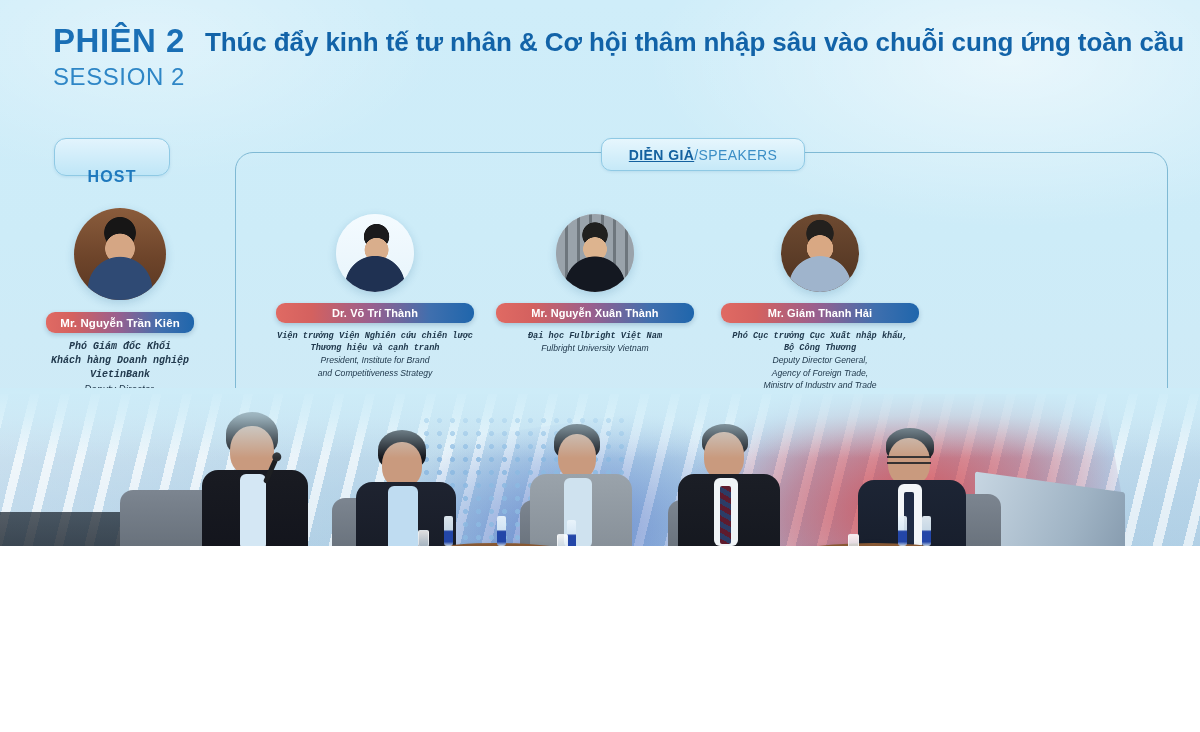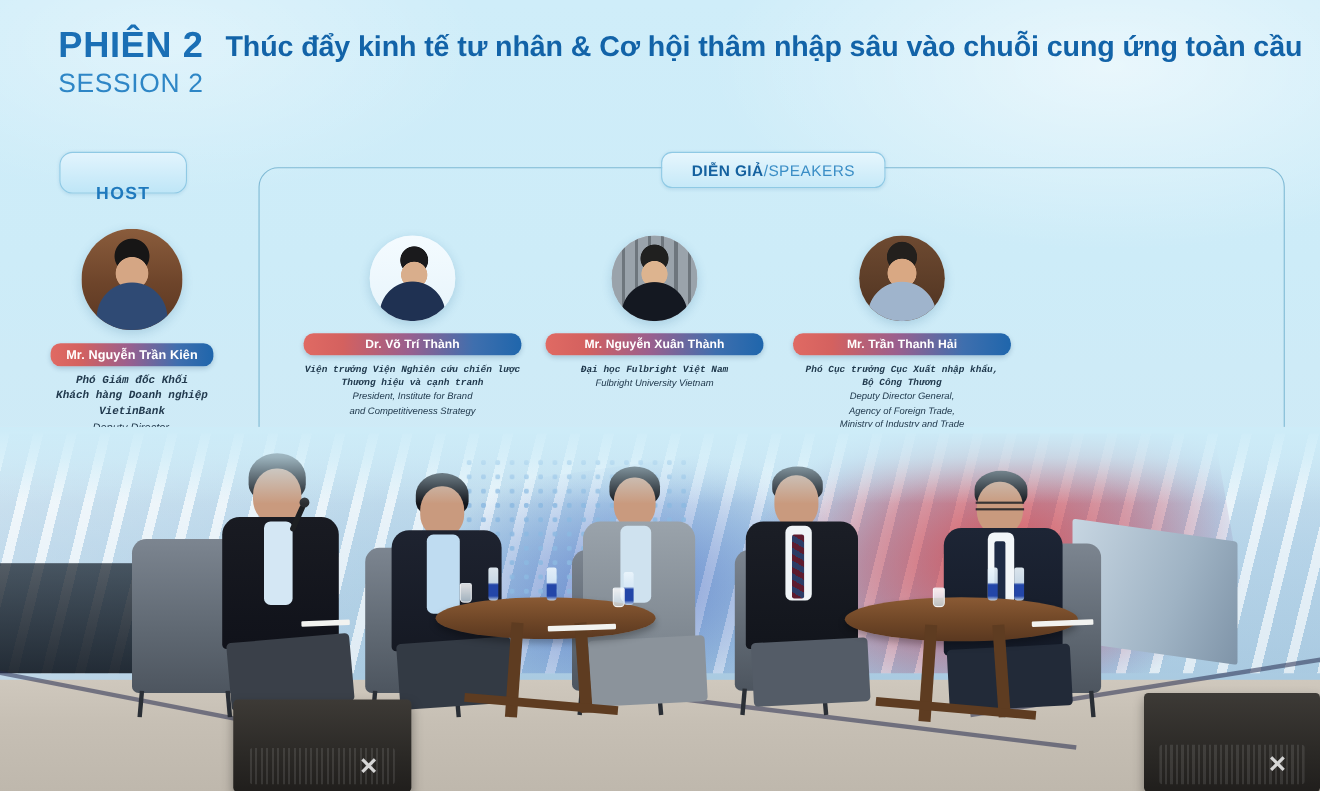--- a/index.html
+++ b/index.html
@@ -3,21 +3,21 @@
 <meta charset="utf-8">
 <style>
   * { box-sizing: border-box; margin: 0; padding: 0; }
   html, body {
     width: 1200px; height: 732px;
     font-family: "Liberation Sans", sans-serif;
     overflow: hidden;
   }
   #stage {
     position: relative;
-    width: 1200px; height: 719px;
+    width: 1200px; height: 546px;
     background: #bef264;
     overflow: hidden;
   }
 
   
   .bg-wash {
     position: absolute; left: 0; top: 0; width: 1200px; height: 430px;
     background:
       radial-gradient(ellipse 520px 240px at 1010px 60px, rgba(255,255,255,.55), rgba(255,255,255,0) 70%),
       radial-gradient(ellipse 420px 200px at 150px 40px, rgba(255,255,255,.35), rgba(255,255,255,0) 70%),
@@ -66,21 +66,21 @@
     border: 1px solid #7fb9d4; border-radius: 18px; background: transparent;
   }
   .speakers-pill {
     position: absolute; left: 601px; top: 138px; width: 204px; height: 33px;
     border-radius: 10px;
     background: linear-gradient(180deg, #e6f6fd 0%, #c6e9f8 100%);
     border: 1px solid #8fc9e4;
     display: flex; align-items: center; justify-content: center;
     box-shadow: 0 1px 3px rgba(30,110,160,.12);
   }
-  .speakers-pill .vi { font-size: 14px; font-weight: 800; letter-spacing: .4px; color: #14619f; }
+  .speakers-pill .vi { font-size: 14px; font-weight: 800; letter-spacing: .4px; color: #14619f; text-decoration: underline; }
   .speakers-pill .en { font-size: 14px; font-weight: 400; letter-spacing: .4px; color: #3b8ec6; }
 
   
   .person { position: absolute; text-align: center; }
   .avatar {
     margin: 0 auto;
     border-radius: 50%;
     overflow: hidden;
     position: relative;
     box-shadow: 0 3px 10px rgba(22,90,140,.20);
@@ -361,21 +361,21 @@
 
   <div class="person spk spk3">
     <div class="avatar">
       <div class="face" style="background:
              radial-gradient(circle at 50% 94%, #9fb4cc 0 37%, rgba(0,0,0,0) 38%),
              radial-gradient(circle at 50% 44%, #d9a883 0 22%, rgba(0,0,0,0) 23%),
              radial-gradient(circle at 50% 25%, #23201d 0 19%, rgba(0,0,0,0) 20%),
              linear-gradient(180deg,#6e4a31 0%,#5b3c27 60%,#4c3120 100%);"></div>
     </div>
     <div class="namebadge">
-      <span>Mr. Trần Thanh Hải</span>
+      <span>Mr. Giám Thanh Hải</span>
     </div>
     <div class="role">
       <div class="vi">Phó Cục trưởng Cục Xuất nhập khẩu,</div>
       <div class="vi">Bộ Công Thương</div>
       <div class="en">Deputy Director General,</div>
       <div class="en">Agency of Foreign Trade,</div>
       <div class="en">Ministry of Industry and Trade</div>
     </div>
   </div>
 

